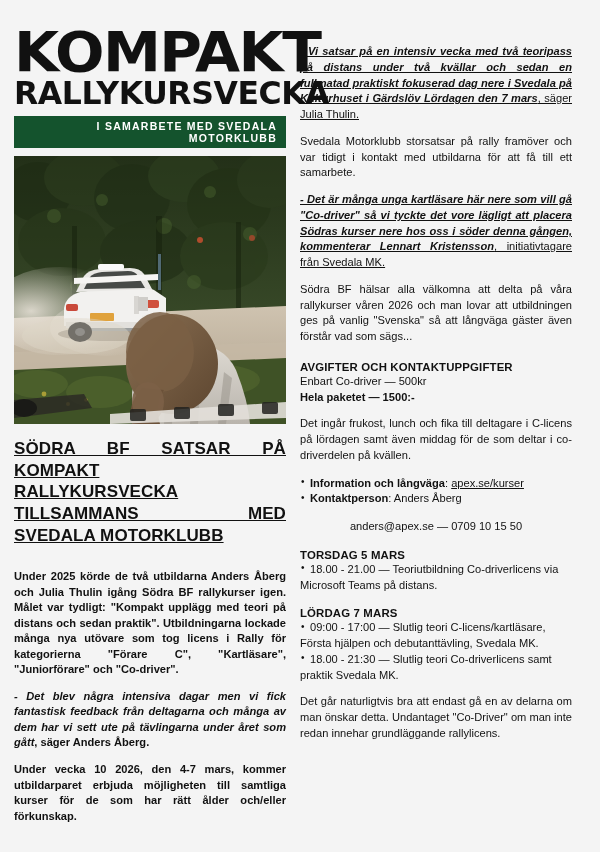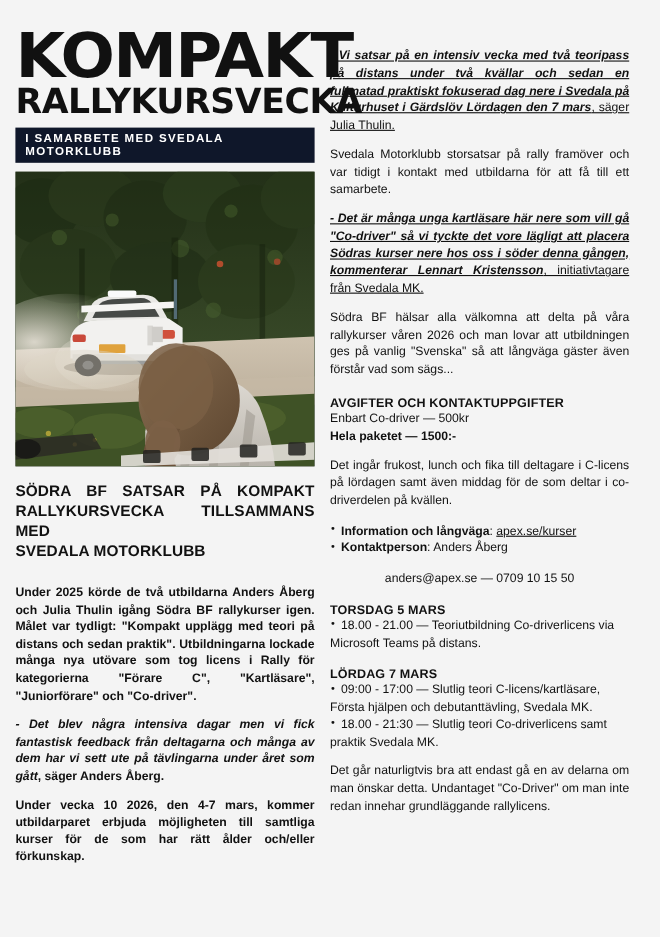--- a/index.html
+++ b/index.html
@@ -48,49 +48,51 @@
     font-size:31.5px;
     line-height:1.02;
     letter-spacing:-.4px;
     margin:1px 0 0 0;
     transform:scaleX(1.0);
     transform-origin:left center;
     white-space:nowrap;
   }
   .samarbete{
     display:inline-block;
-    background:#0f172a;
+    background:#14532d;
     color:#fff;
     font-weight:700;
     font-size:10.5px;
     letter-spacing:1.25px;
     padding:4px 9px 4px 9px;
     margin-top:7px;
+    text-align:right;
   }
 
   
   .photo{
     position:relative;
     width:100%;
     height:268px;
     margin-top:8px;
     overflow:hidden;
     background:#2d3b24;
   }
   .photo svg{display:block;width:100%;height:100%;}
 
   
   h2.headline{
-    font-size:14px;
+    font-size:17px;
     font-weight:700;
     line-height:1.27;
     margin:14px 0 0 0;
     text-align:justify;
     text-transform:uppercase;
     letter-spacing:.1px;
+    text-decoration:underline;
   }
   h2.headline span{display:block;}
   h2.headline span.j{
     text-align:justify;
     text-align-last:justify;
   }
 
   
   p{
     font-size:11.1px;

